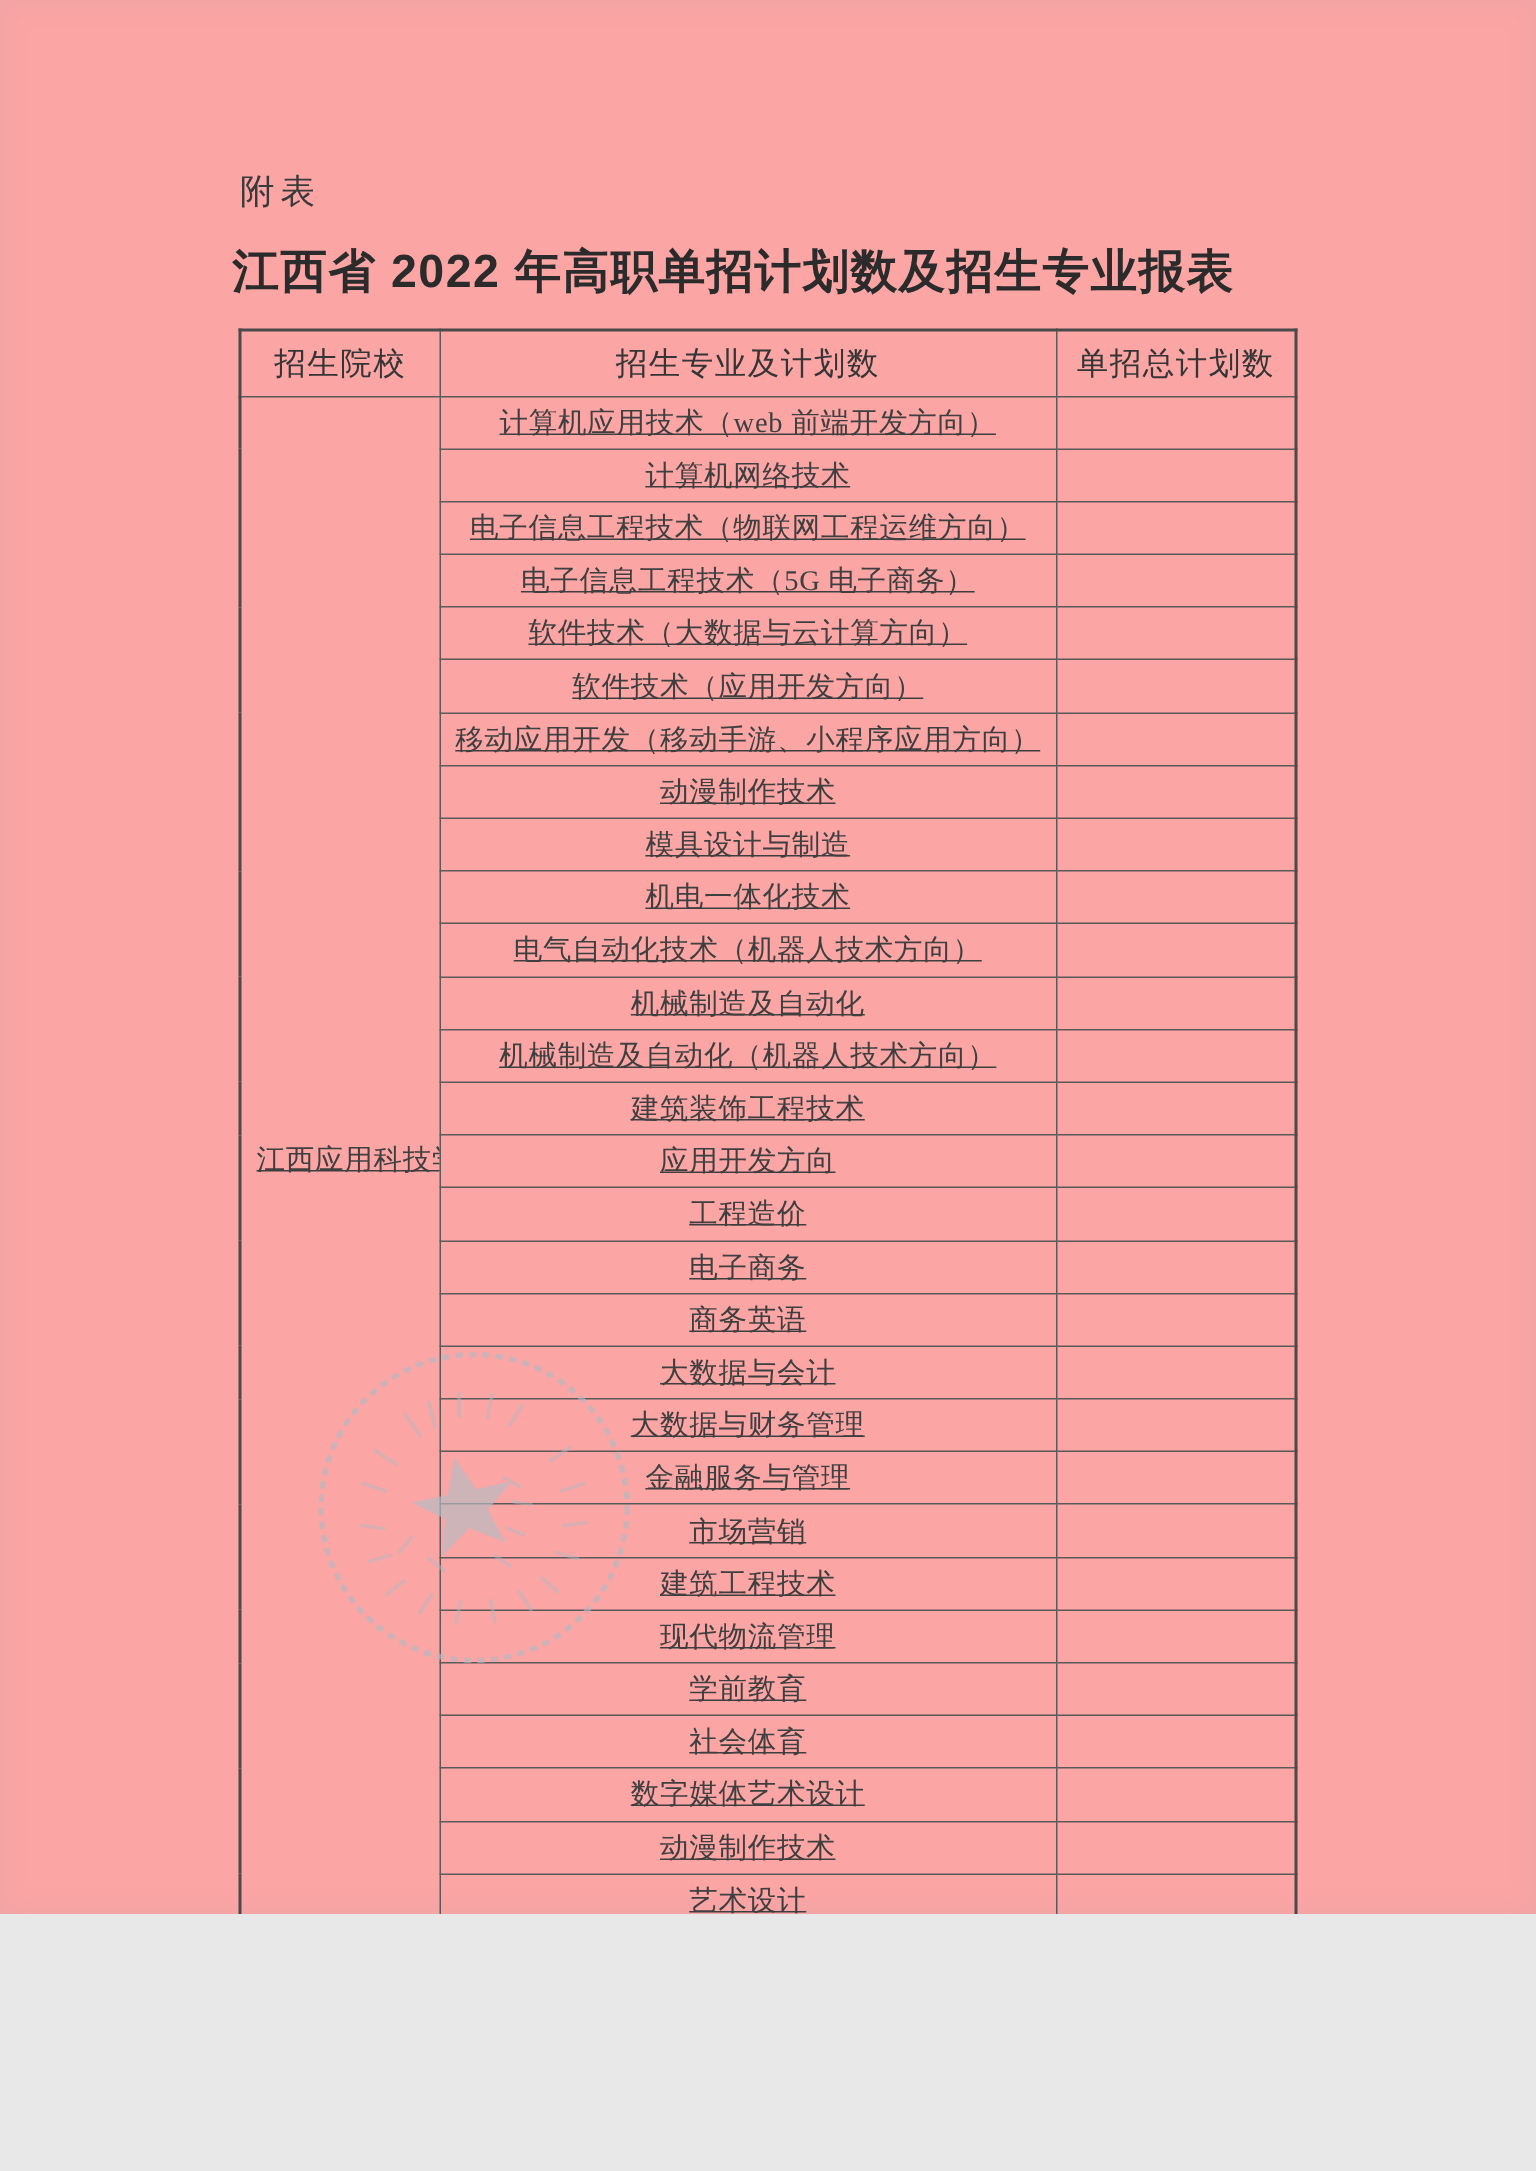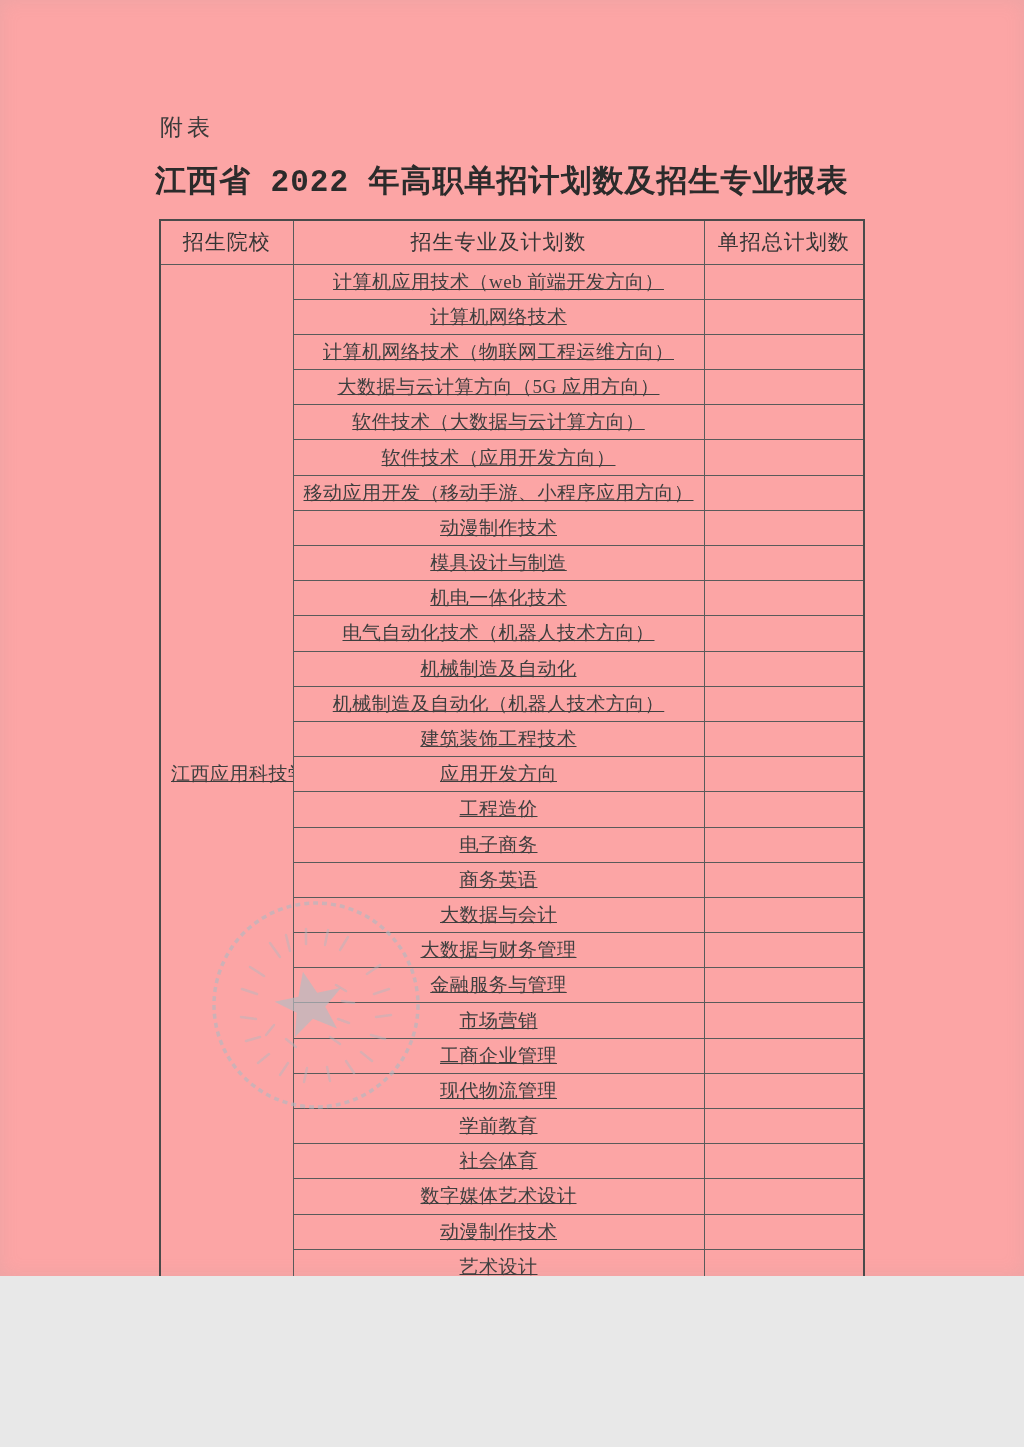--- a/index.html
+++ b/index.html
@@ -21,21 +21,21 @@
     top: 112px;
     font-size: 23px;
     letter-spacing: 4px;
     color: #3a3a3a;
   }
   .doc-title {
     position: absolute;
     left: 155px;
     top: 160px;
     width: 716px;
-    font-family: Liberation Mono, monospace;
+    font-family: Liberation Sans, sans-serif;
     font-weight: 700;
     font-size: 31px;
     letter-spacing: 1px;
     color: #2b2b2b;
     white-space: nowrap;
   }
   table.report-table {
     position: absolute;
     left: 159px;
     top: 219px;
@@ -123,25 +123,25 @@
       <tr>
         <td class="college-cell" rowspan="29">江西应用科技学院</td>
         <td>计算机应用技术（web 前端开发方向）</td>
         <td></td>
       </tr>
       <tr>
           <td>计算机网络技术</td>
           <td></td>
         </tr>
       <tr>
-          <td>计算机网络技术（物联网工程运维方向）</td>
-          <td></td>
-        </tr>
-      <tr>
-          <td>大数据与云计算方向（5G 应用方向）</td>
+          <td>电子信息工程技术（物联网工程运维方向）</td>
+          <td></td>
+        </tr>
+      <tr>
+          <td>电子信息工程技术（5G 电子商务）</td>
           <td></td>
         </tr>
       <tr>
           <td>软件技术（大数据与云计算方向）</td>
           <td></td>
         </tr>
       <tr>
           <td>软件技术（应用开发方向）</td>
           <td></td>
         </tr>
@@ -203,21 +203,21 @@
         </tr>
       <tr>
           <td>金融服务与管理</td>
           <td></td>
         </tr>
       <tr>
           <td>市场营销</td>
           <td></td>
         </tr>
       <tr>
-          <td>工商企业管理</td>
+          <td>建筑工程技术</td>
           <td></td>
         </tr>
       <tr>
           <td>现代物流管理</td>
           <td></td>
         </tr>
       <tr>
           <td>学前教育</td>
           <td></td>
         </tr>

